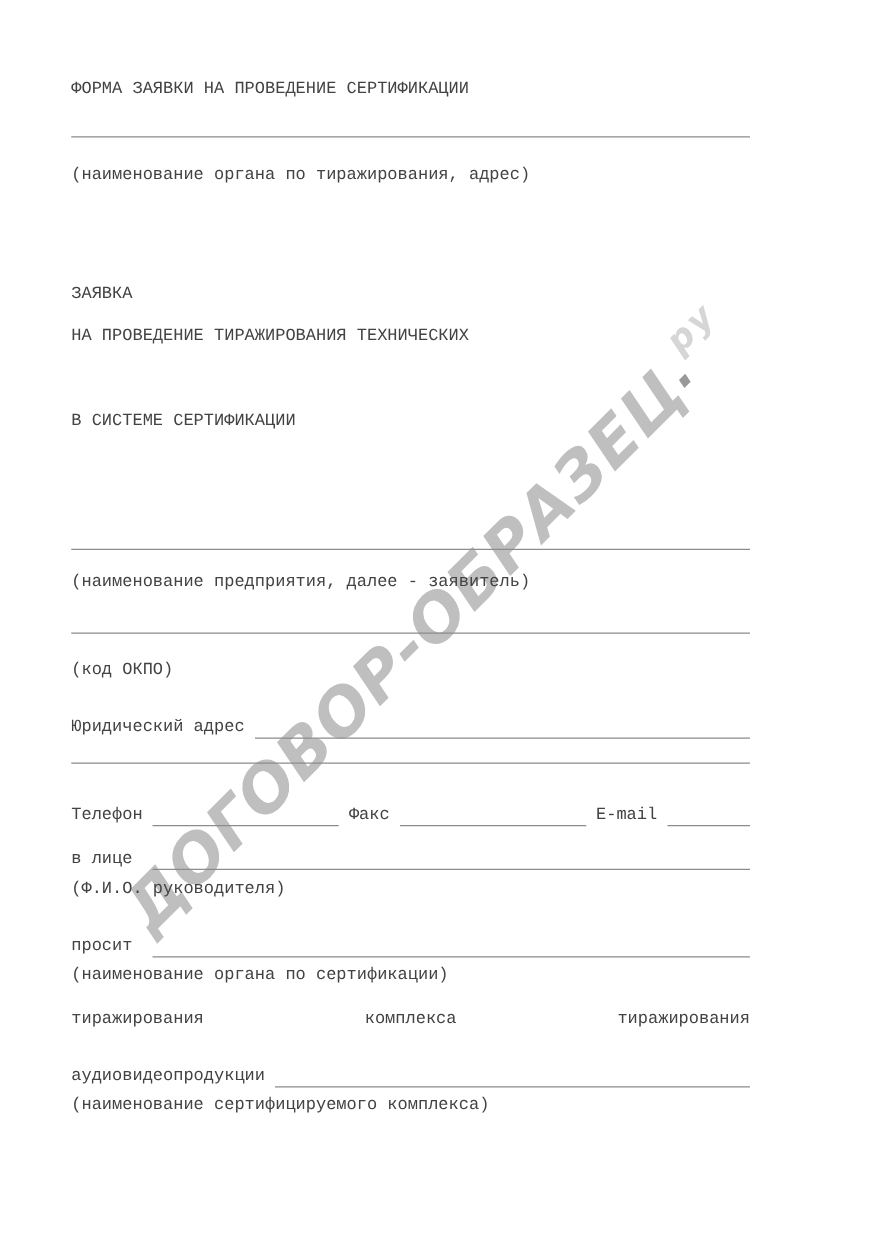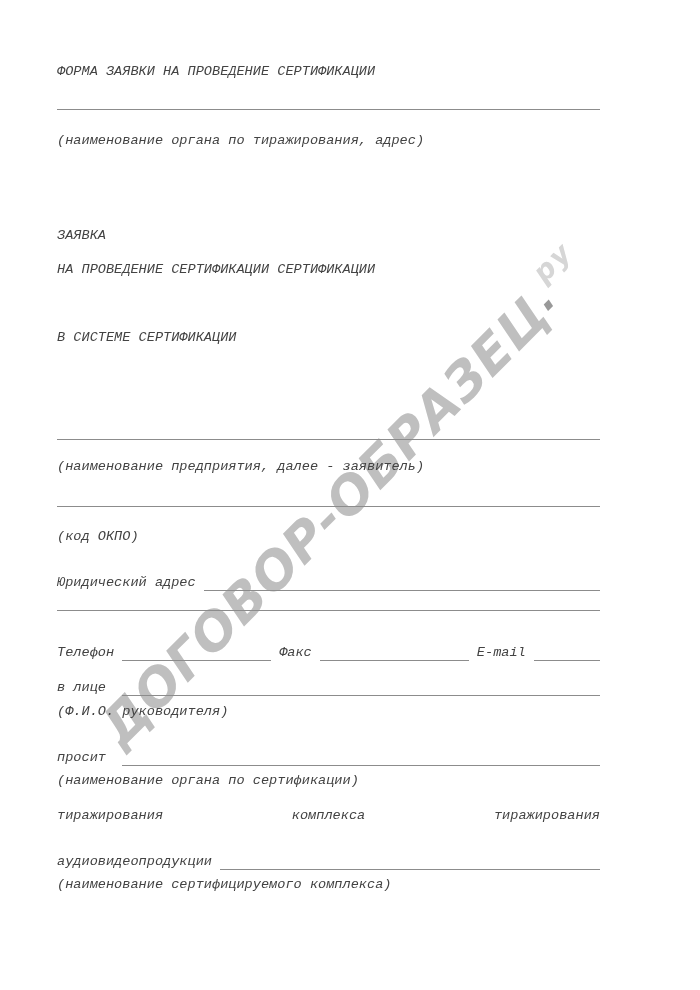--- a/index.html
+++ b/index.html
@@ -14,21 +14,20 @@
     font-size: 13.6px;
     color: #434343;
   }
   .row {
     position: absolute;
     left: 57px;
     width: 543px;
     line-height: 17px;
     white-space: pre;
     z-index: 2;
-    font-style: italic;
   }
   .rule {
     position: absolute;
     left: 57px;
     width: 543px;
     height: 0;
     border-bottom: 1px solid #8c8c8c;
     z-index: 2;
   }
   .field { display: flex; align-items: flex-end; }
@@ -88,21 +87,21 @@
       <span class="wm-suffix">ру</span>
   </div>
 
   <div class="row" style="top:63px">ФОРМА ЗАЯВКИ НА ПРОВЕДЕНИЕ СЕРТИФИКАЦИИ</div>
 
   <div class="rule" style="top:109px"></div>
 
   <div class="row" style="top:132px">(наименование органа по тиражирования, адрес)</div>
 
   <div class="row" style="top:227px">ЗАЯВКА</div>
-  <div class="row" style="top:261px">НА ПРОВЕДЕНИЕ СЕРТИФИКАЦИИ СЕРТИФИКАЦИИ</div>
+  <div class="row" style="top:261px">НА ПРОВЕДЕНИЕ ТИРАЖИРОВАНИЯ ТЕХНИЧЕСКИХ</div>
   <div class="row" style="top:329px">В СИСТЕМЕ СЕРТИФИКАЦИИ</div>
 
   <div class="rule" style="top:439px"></div>
 
   <div class="row" style="top:458px">(наименование предприятия, далее - заявитель)</div>
 
   <div class="rule" style="top:506px"></div>
 
   <div class="row" style="top:528px">(код ОКПО)</div>
 

